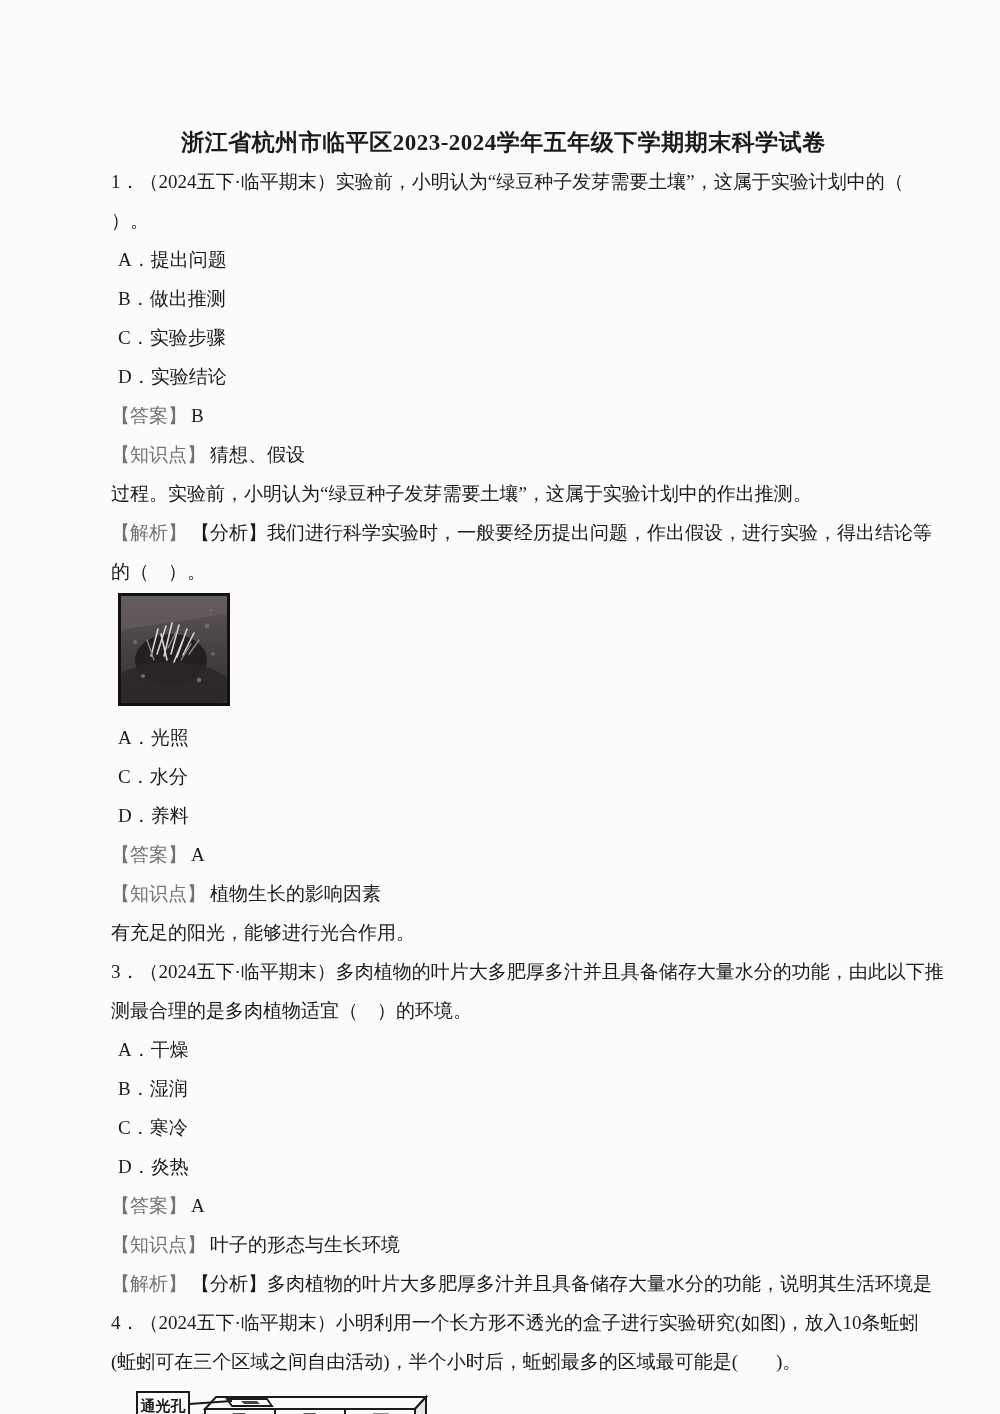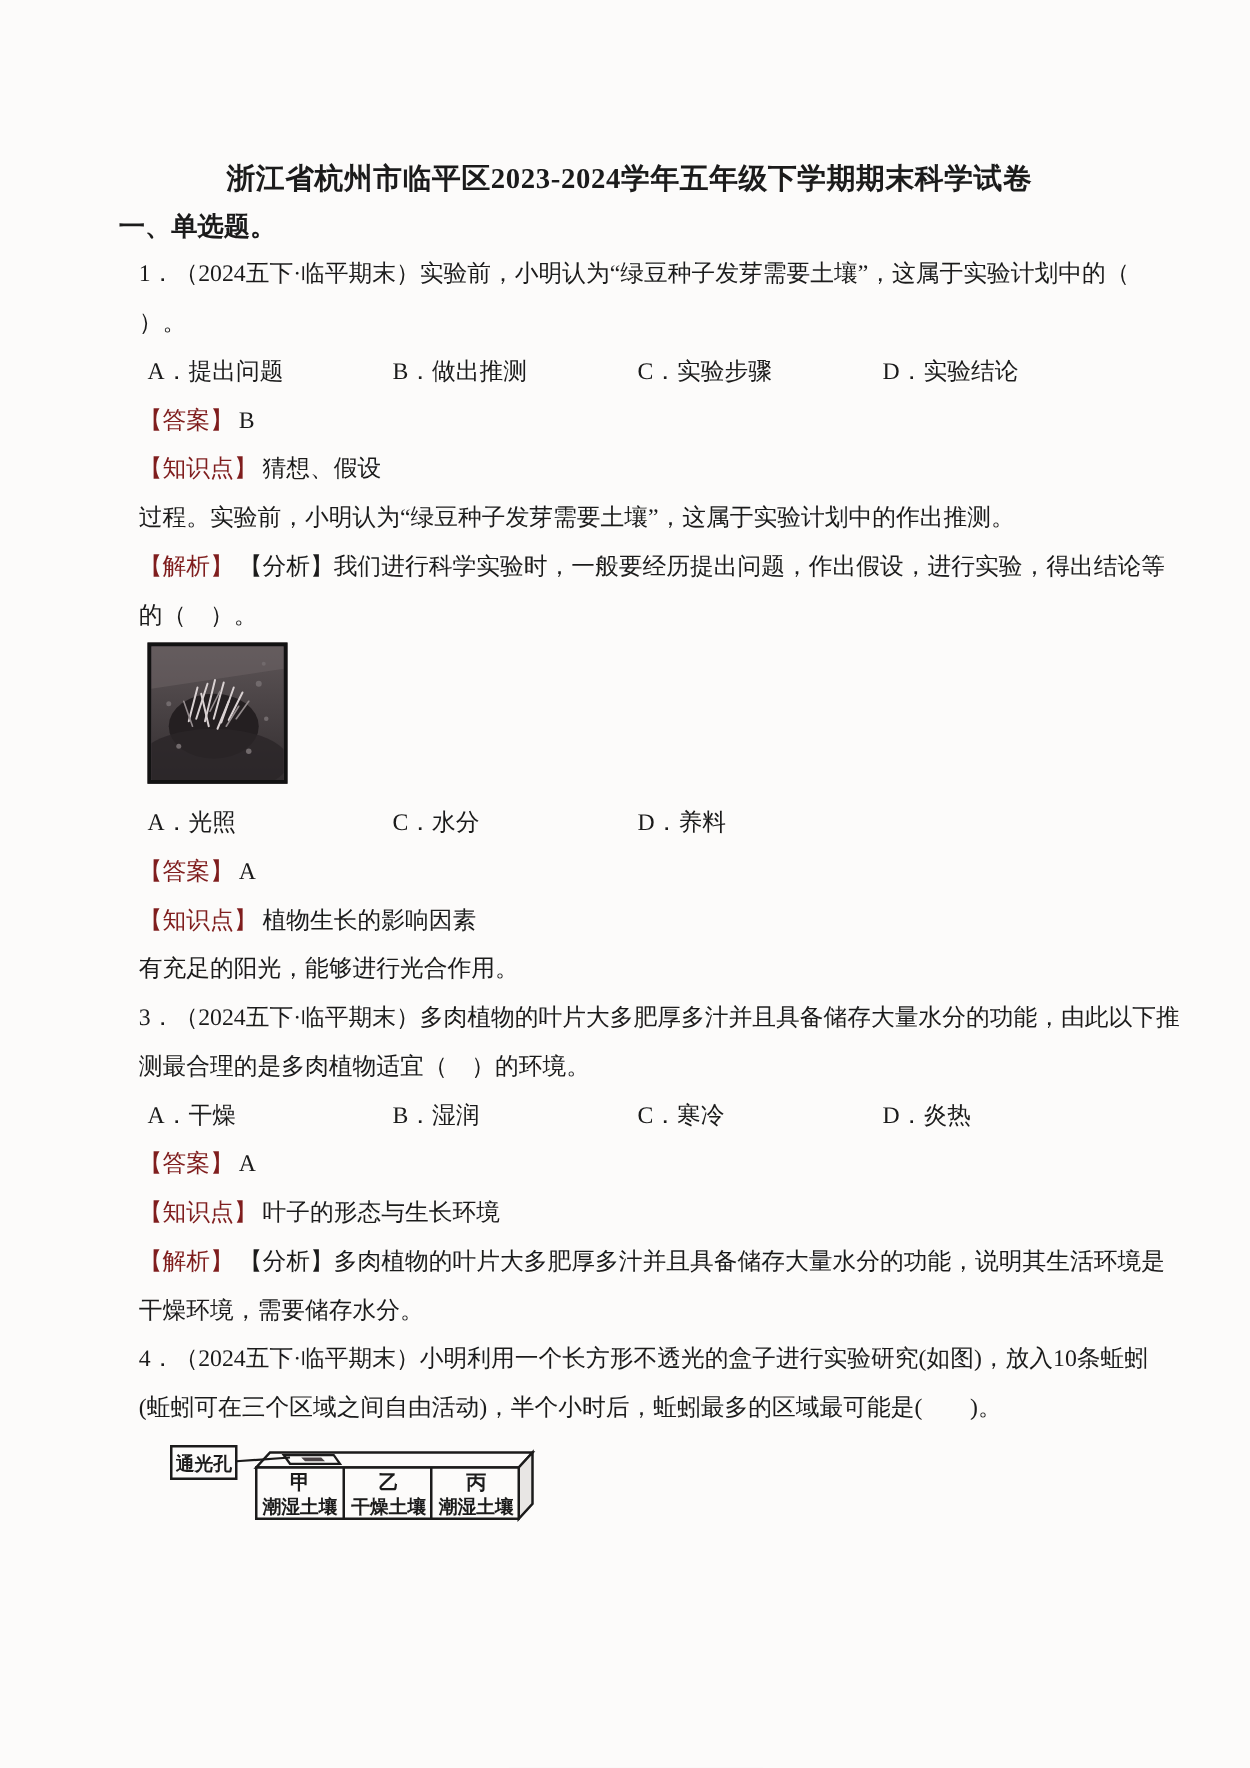--- a/index.html
+++ b/index.html
@@ -35,24 +35,25 @@
     line-height:39px;
     white-space:nowrap;
     margin-left:16px;
   }
   .options{
     display:flex;
     padding-left:23px;
     font-size:19px;
     line-height:39px;
     white-space:nowrap;
+    flex-direction:column;
   }
   .options .opt{display:inline-block;width:196px;}
   .options .opt:last-child{width:auto;}
-  .blue{color:#7f1d1d;}
+  .blue{color:#737373;}
   .val{margin-left:4px;}
   .photo-frame{
     width:112px;height:113px;
     margin:2px 0 12px 23px;
     border:3px solid #121212;
     box-sizing:border-box;
     background:#484144;
     overflow:hidden;
   }
   .photo-frame svg{display:block;}
@@ -68,21 +69,20 @@
     font-weight:bold;
     fill:#1b1b1b;
   }
 </style>
 </head>
 <body>
 
 <div class="page">
 
   <div class="title">浙江省杭州市临平区2023-2024学年五年级下学期期末科学试卷</div>
-  <div class="section-heading">一、单选题。</div>
 
   <div class="line"><span>1．</span><span>（2024五下·临平期末）实验前，小明认为“绿豆种子发芽需要土壤”，这属于实验计划中的（</span></div>
   <div class="line">）。</div>
   <div class="options">
     <span class="opt">A．提出问题</span>
     <span class="opt">B．做出推测</span>
     <span class="opt">C．实验步骤</span>
     <span class="opt">D．实验结论</span>
   </div>
   <div class="line"><span class="blue">【答案】</span><span class="val">B</span></div>
@@ -145,21 +145,20 @@
   <div class="line">测最合理的是多肉植物适宜（　）的环境。</div>
   <div class="options">
     <span class="opt">A．干燥</span>
     <span class="opt">B．湿润</span>
     <span class="opt">C．寒冷</span>
     <span class="opt">D．炎热</span>
   </div>
   <div class="line"><span class="blue">【答案】</span><span class="val">A</span></div>
   <div class="line"><span class="blue">【知识点】</span><span class="val">叶子的形态与生长环境</span></div>
   <div class="line"><span class="blue">【解析】</span><span class="val">【分析】多肉植物的叶片大多肥厚多汁并且具备储存大量水分的功能，说明其生活环境是</span></div>
-  <div class="line">干燥环境，需要储存水分。</div>
 
   <div class="line"><span>4．</span><span>（2024五下·临平期末）小明利用一个长方形不透光的盒子进行实验研究(如图)，放入10条蚯蚓</span></div>
   <div class="line">(蚯蚓可在三个区域之间自由活动)，半个小时后，蚯蚓最多的区域最可能是(　　)。</div>
 
   <div class="diagram">
     <svg width="340" height="80" viewBox="0 0 340 80">
 
       <polygon points="90,22 300,22 311,10 101,10" fill="#fcfbfa" stroke="#1b1b1b" stroke-width="2"></polygon>
 
       <polygon points="300,22 311,10 311,51 300,63" fill="#e8e6e4" stroke="#1b1b1b" stroke-width="2"></polygon>

